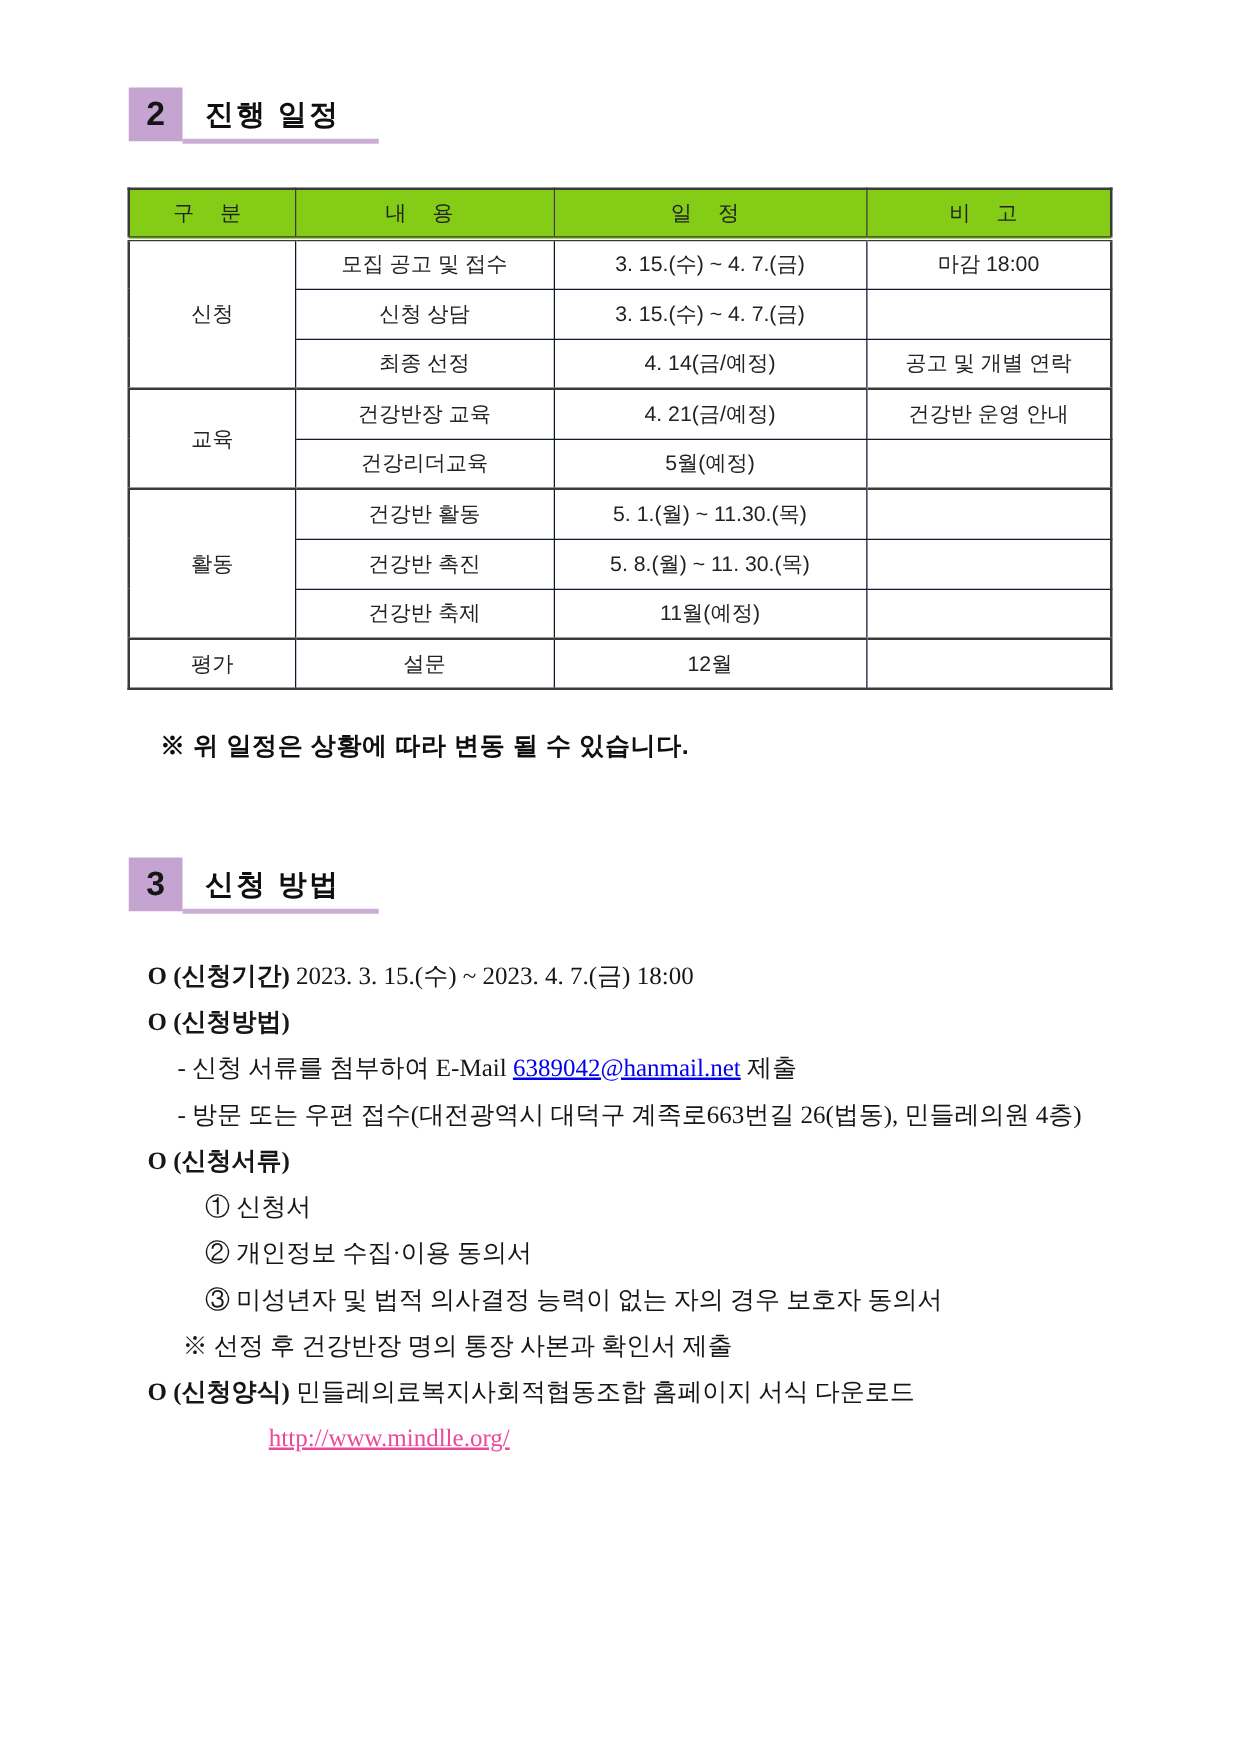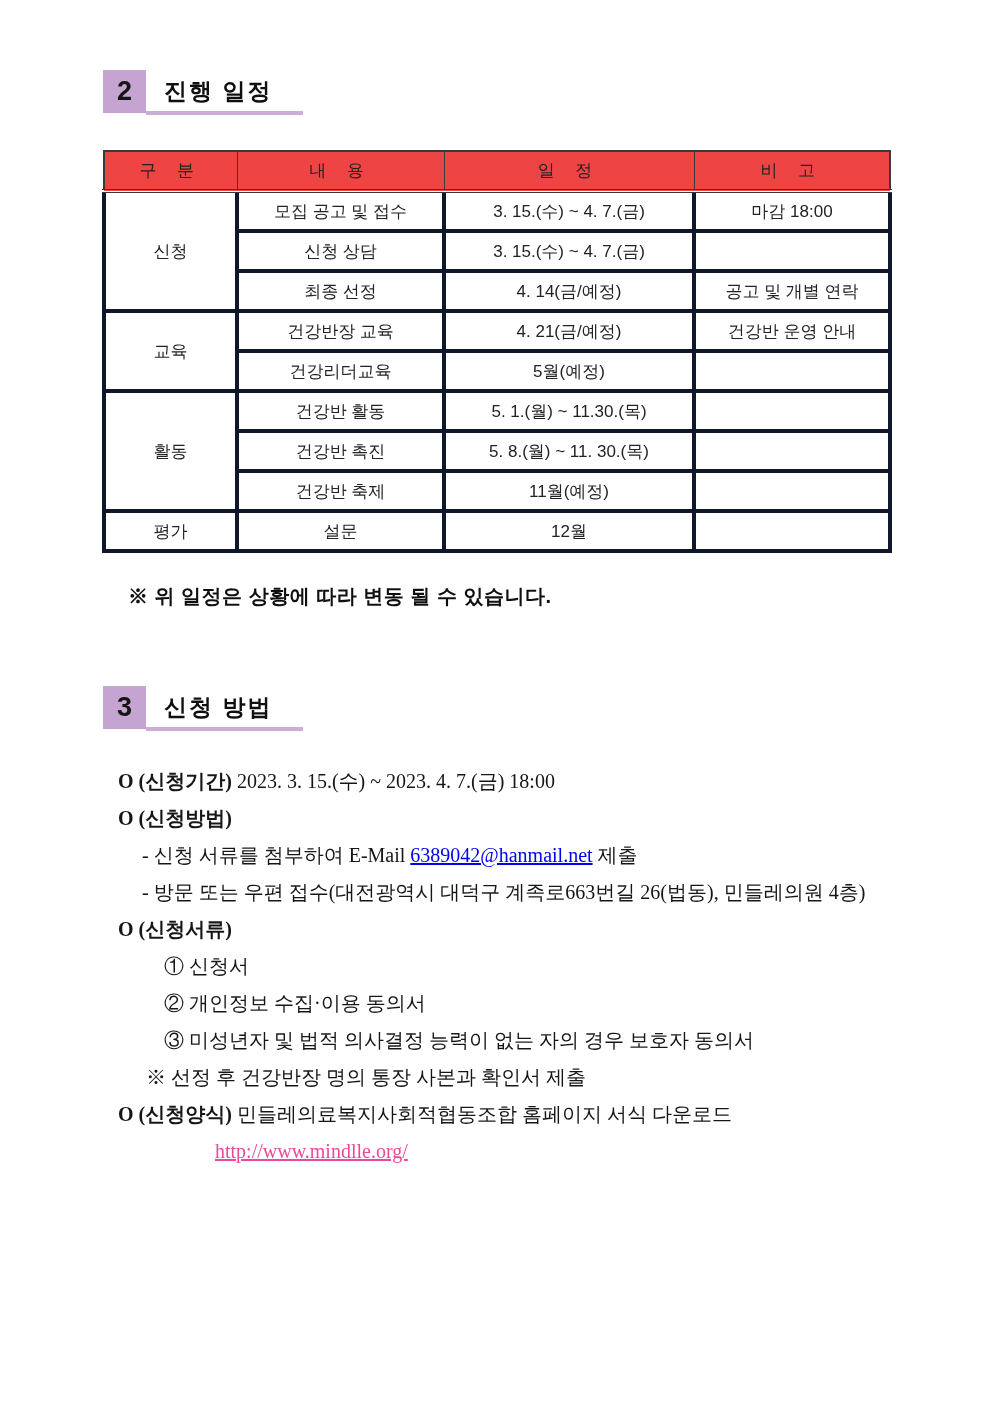--- a/index.html
+++ b/index.html
@@ -28,24 +28,24 @@
   #sec3-header { top: 686px; }
 
   
   .sched-table {
     position: absolute; left: 102px; top: 150px;
     width: 786px; border-collapse: collapse; table-layout: fixed;
     font-family: "Liberation Sans", sans-serif; font-size: 17px; color: #222;
     text-align: center; border: 2px solid #3a3a3a;
   }
   .sched-table th {
-    background: #ef4444; font-weight: normal; letter-spacing: 8px;
+    background: #84cc16; font-weight: normal; letter-spacing: 8px;
     height: 40px; border: 1.5px solid #3a3a3a; border-bottom: 4px double #3a3a3a;
   }
-  .sched-table td { height: 40px; border: 4px solid #0f172a; padding: 0 4px; overflow: hidden; }
+  .sched-table td { height: 40px; border: 1px solid #0f172a; padding: 0 4px; overflow: hidden; }
   .sched-table tr.gs td { border-top: 2px solid #3a3a3a; }
 
   
   .schedule-note {
     position: absolute; left: 104px; top: 583px;
     font-family: "Liberation Sans", sans-serif; font-size: 20px; font-weight: bold;
     color: #0f0f0f; letter-spacing: 0.5px; white-space: nowrap; margin-left: 24px;
   }
 
   

